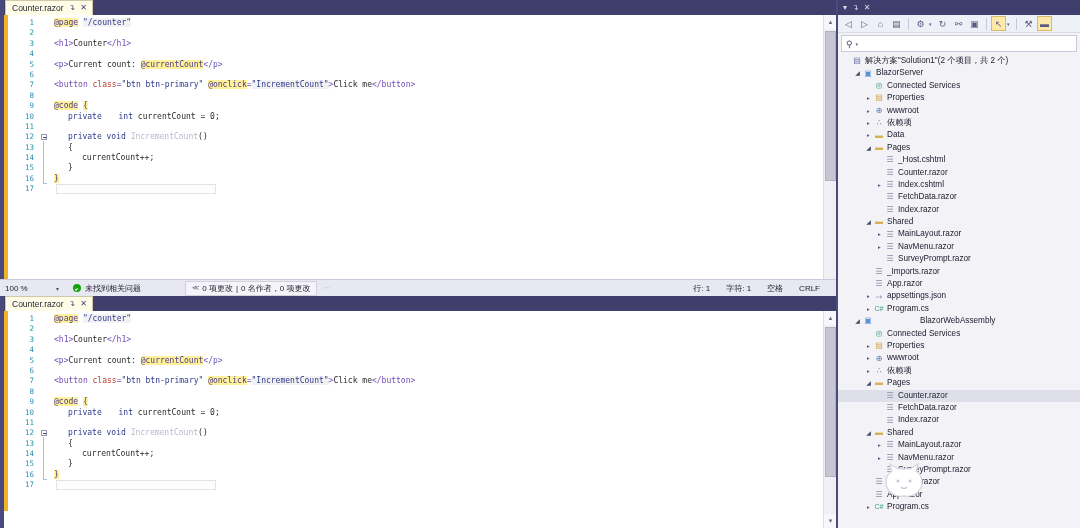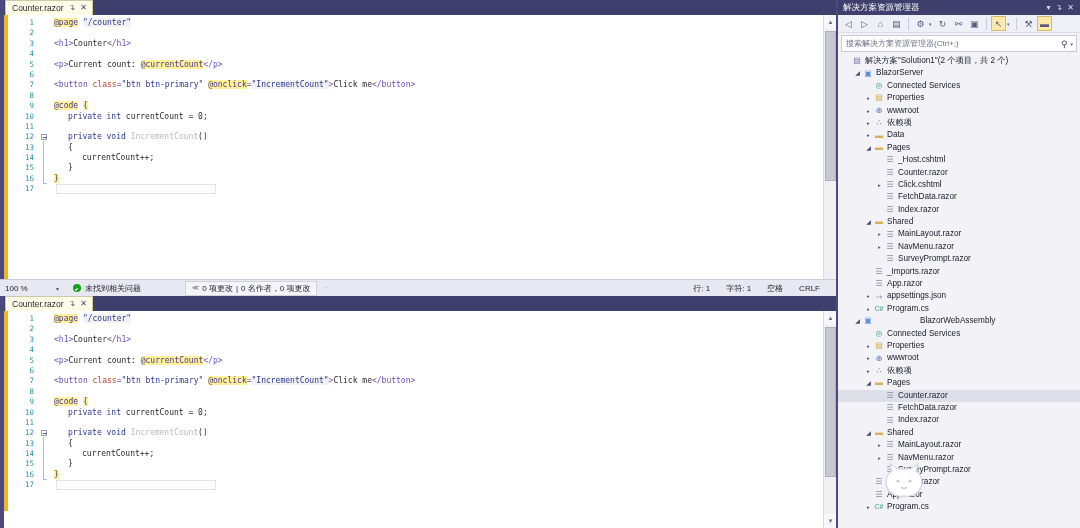--- a/index.html
+++ b/index.html
@@ -130,21 +130,21 @@
     width: 4px; height: 1px;
     background: #b9b9cf;
   }
 
   
   .t-tag      { color: #6f4fb8; }
   .t-attr     { color: #c0392b; }
   .t-str      { color: #2f3a8f; }
   .t-text     { color: #2a2a2a; }
   .t-kw       { color: #2f3a8f; }
-  .t-type     { color: #2f3a8f; }
+  .t-type     { color: #2f3a8f; margin-left: 12px; }
   .t-ident    { color: #b8b8cd; }
   .t-plain    { color: #2a2a2a; }
   .t-num      { color: #2a2a2a; }
   .hl-razor   { background: #fff09a; color: #4a3a8f; }
   .hl-str-bg  { background: #f2f2f2; }
   .hl-brace   { background: #fff09a; color: #4a3a8f; }
 
   .current-line-box {
     position: absolute;
     left: 52px;
@@ -480,21 +480,20 @@
       <div class="v-scroll">
         <div class="v-scroll-top-btn">▴</div>
         <div class="v-scroll-thumb" style="top:16px;height:150px;"></div>
         <div class="v-scroll-bot-btn">▾</div>
       </div>
     </div>
   </div>
 
   <div id="solution-explorer">
     <div class="se-titlebar">
-      <span class="se-title">解决方案资源管理器</span>
       <span class="se-titlebar-btns">
           <span class="se-tb-btn">▾</span>
           <span class="se-tb-btn">↴</span>
           <span class="se-tb-btn">✕</span>
         </span>
     </div>
     <div class="se-toolbar">
         <span class="tb-icon">◁</span>
         <span class="tb-icon">▷</span>
         <span class="tb-icon">⌂</span>
@@ -506,21 +505,20 @@
         <span class="tb-icon">⚯</span>
         <span class="tb-icon">▣</span>
         <span class="tb-sep"></span>
         <span class="tb-icon active">↖</span>
         <span class="tb-caret">▾</span>
         <span class="tb-sep"></span>
         <span class="tb-icon">⚒</span>
         <span class="tb-icon active">▬</span>
       </div>
     <div class="se-search">
-      <span class="se-search-text">搜索解决方案资源管理器(Ctrl+;)</span>
       <span class="se-search-icon">⚲</span>
       <span class="se-search-caret">▾</span>
     </div>
     <div class="se-tree">
         <div class="tree-row" style="padding-left: 4px;">
           <span class="tw"></span>
           <span class="ic icon-sln">▤</span>
           <span class="lbl">解决方案"Solution1"(2 个项目，共 2 个)</span>
         </div>
         <div class="tree-row" style="padding-left: 15px;">
@@ -564,21 +562,21 @@
           <span class="lbl">_Host.cshtml</span>
         </div>
         <div class="tree-row" style="padding-left: 37px;">
           <span class="tw"></span>
           <span class="ic icon-file">☰</span>
           <span class="lbl">Counter.razor</span>
         </div>
         <div class="tree-row" style="padding-left: 37px;">
           <span class="tw">▸</span>
           <span class="ic icon-file">☰</span>
-          <span class="lbl">Click.cshtml</span>
+          <span class="lbl">Index.cshtml</span>
         </div>
         <div class="tree-row" style="padding-left: 37px;">
           <span class="tw"></span>
           <span class="ic icon-file">☰</span>
           <span class="lbl">FetchData.razor</span>
         </div>
         <div class="tree-row" style="padding-left: 37px;">
           <span class="tw"></span>
           <span class="ic icon-file">☰</span>
           <span class="lbl">Index.razor</span>

